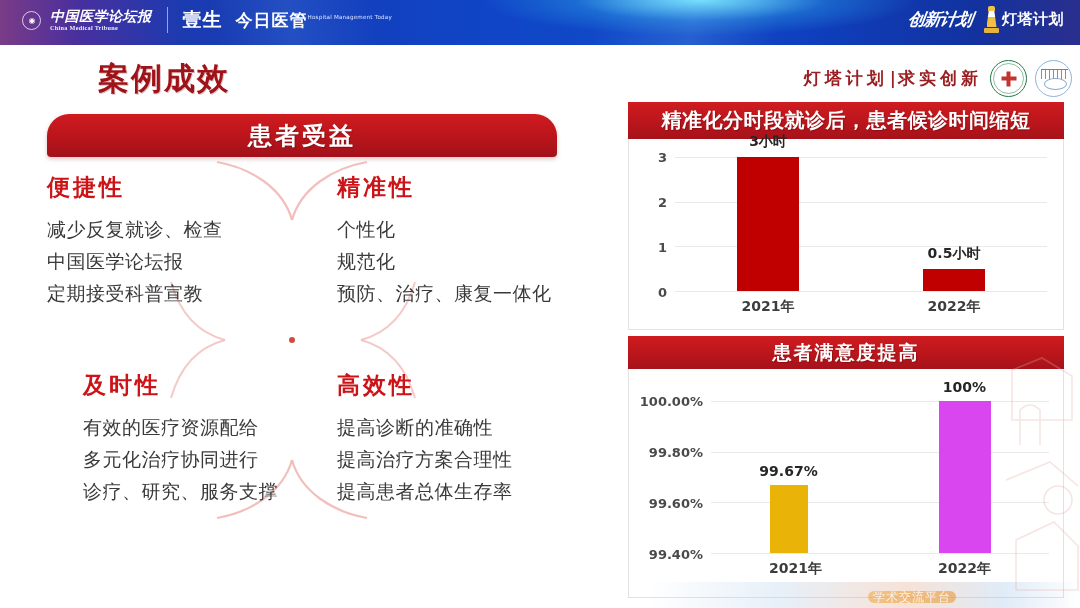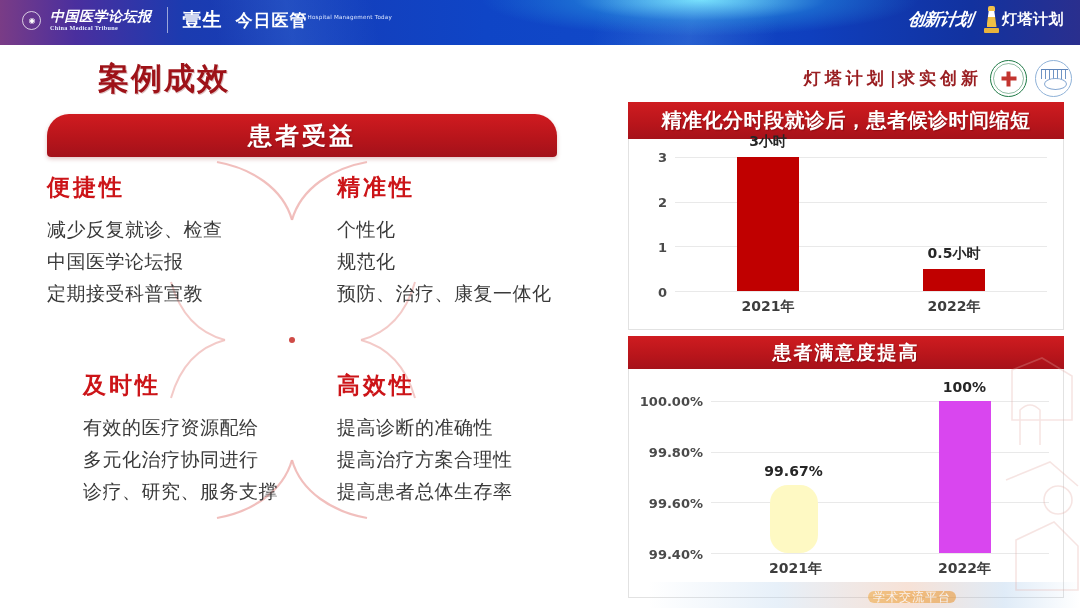--- a/index.html
+++ b/index.html
@@ -297,21 +297,21 @@
           </div>
           <div class="gridline" style="top: 66.6667%;">
             <div class="ytick" style="top: 66.6667%;">99.60%</div>
           </div>
           <div class="gridline" style="top: 100%;">
             <div class="ytick" style="top: 100%;">99.40%</div>
           </div>
           <div style="position: absolute; bottom: 0px; height: 100%; width: 50%; left: 0%;">
             <div class="xtick">2021年</div>
           </div>
-          <div class="bar" style="width: 48px; left: calc(25% - 26px); height: 45%; background: #fef9c3; border-radius: 18px;">
+          <div class="bar" style="width: 38px; left: calc(25% - 26px); height: 45%; background: #eab308;">
             <div class="bar-label">99.67%</div>
           </div>
           <div style="position: absolute; bottom: 0px; height: 100%; width: 50%; left: 50%;">
             <div class="xtick">2022年</div>
           </div>
           <div class="bar" style="width: 52px; left: calc(75% - 26px); height: 100%; background: #d946ef;">
             <div class="bar-label">100%</div>
           </div>
         </div>
     </div>

